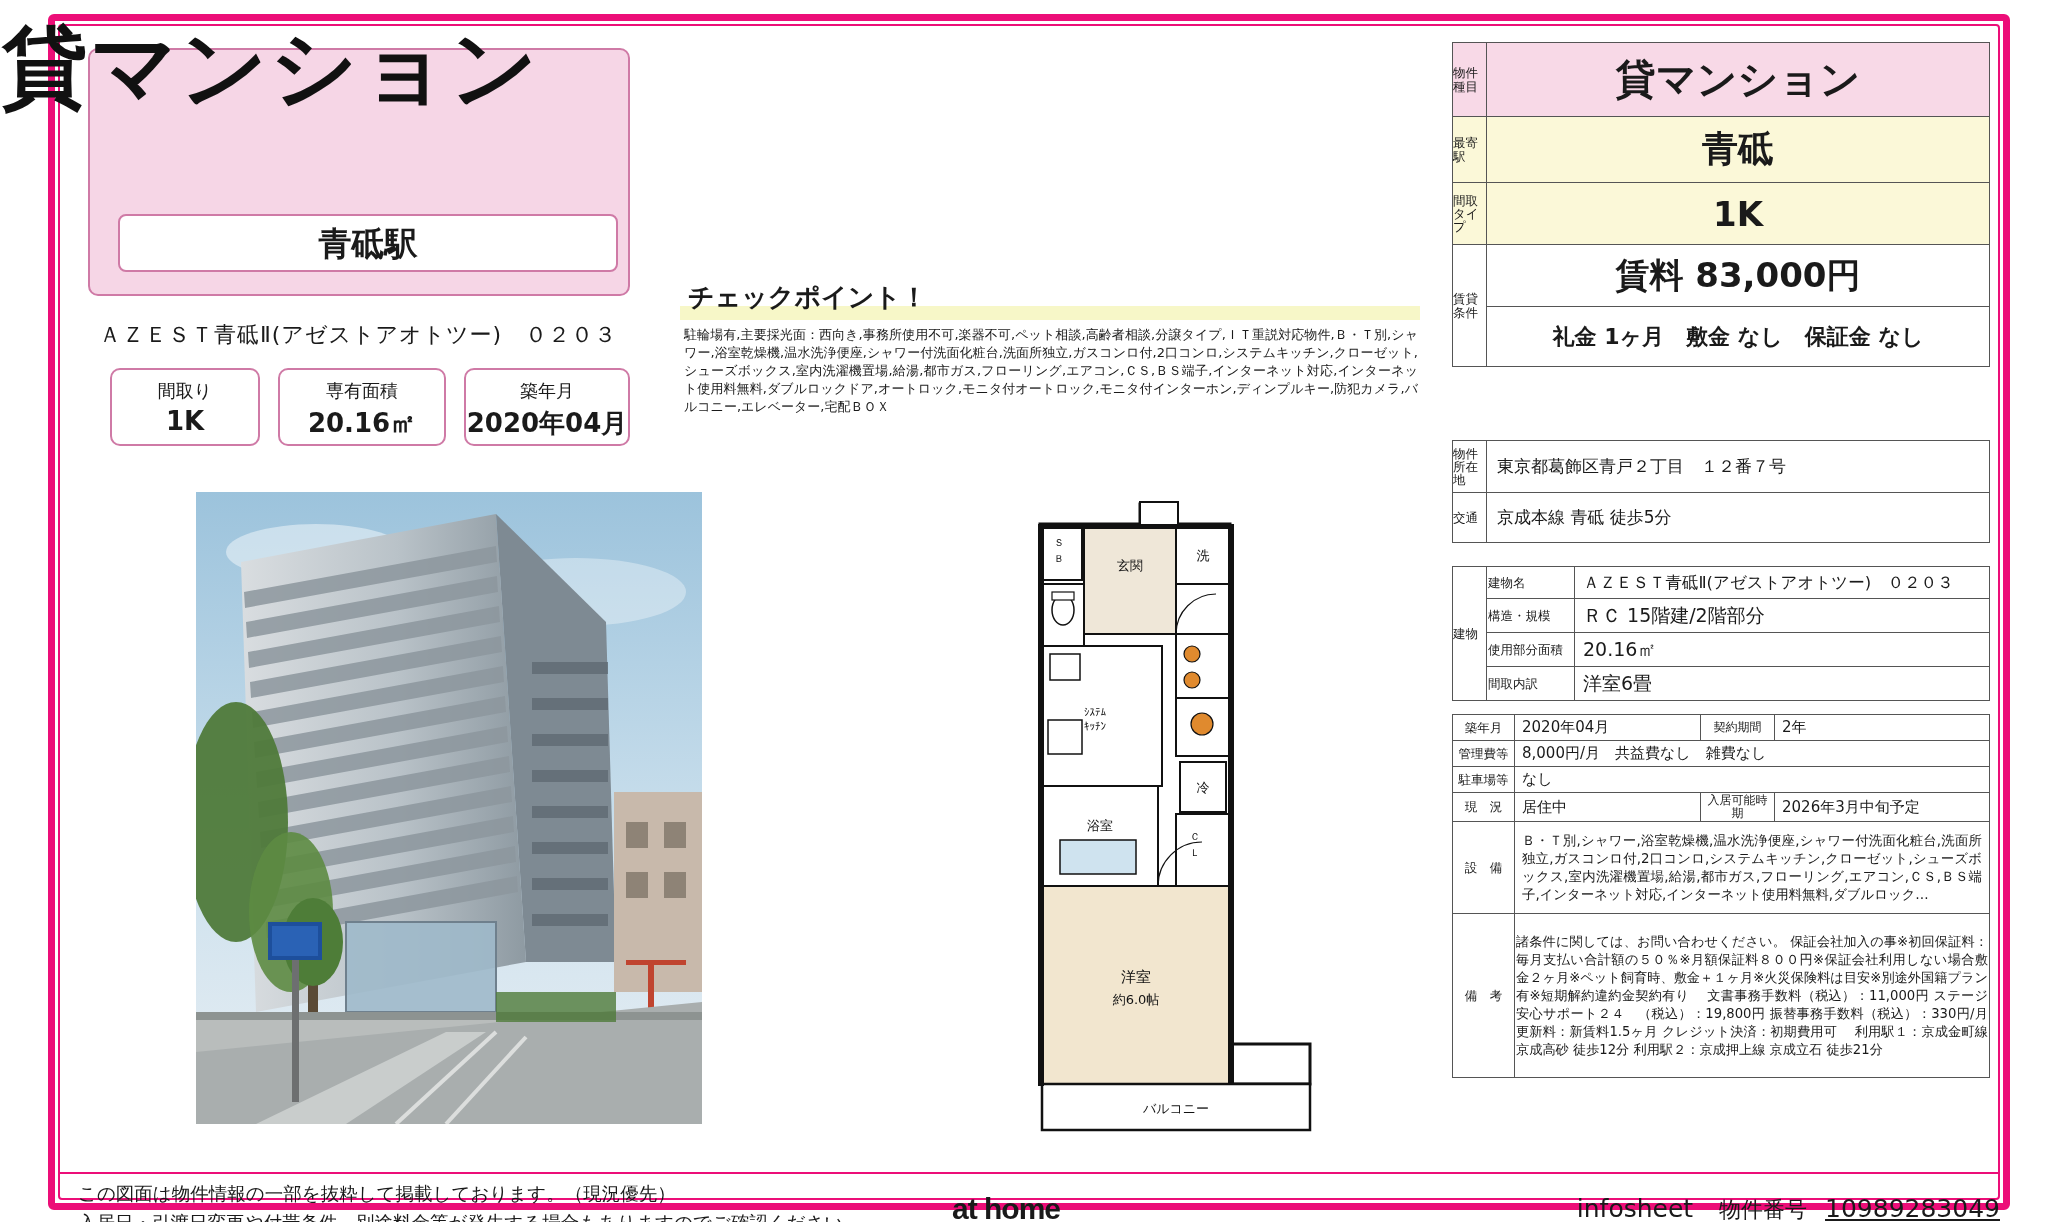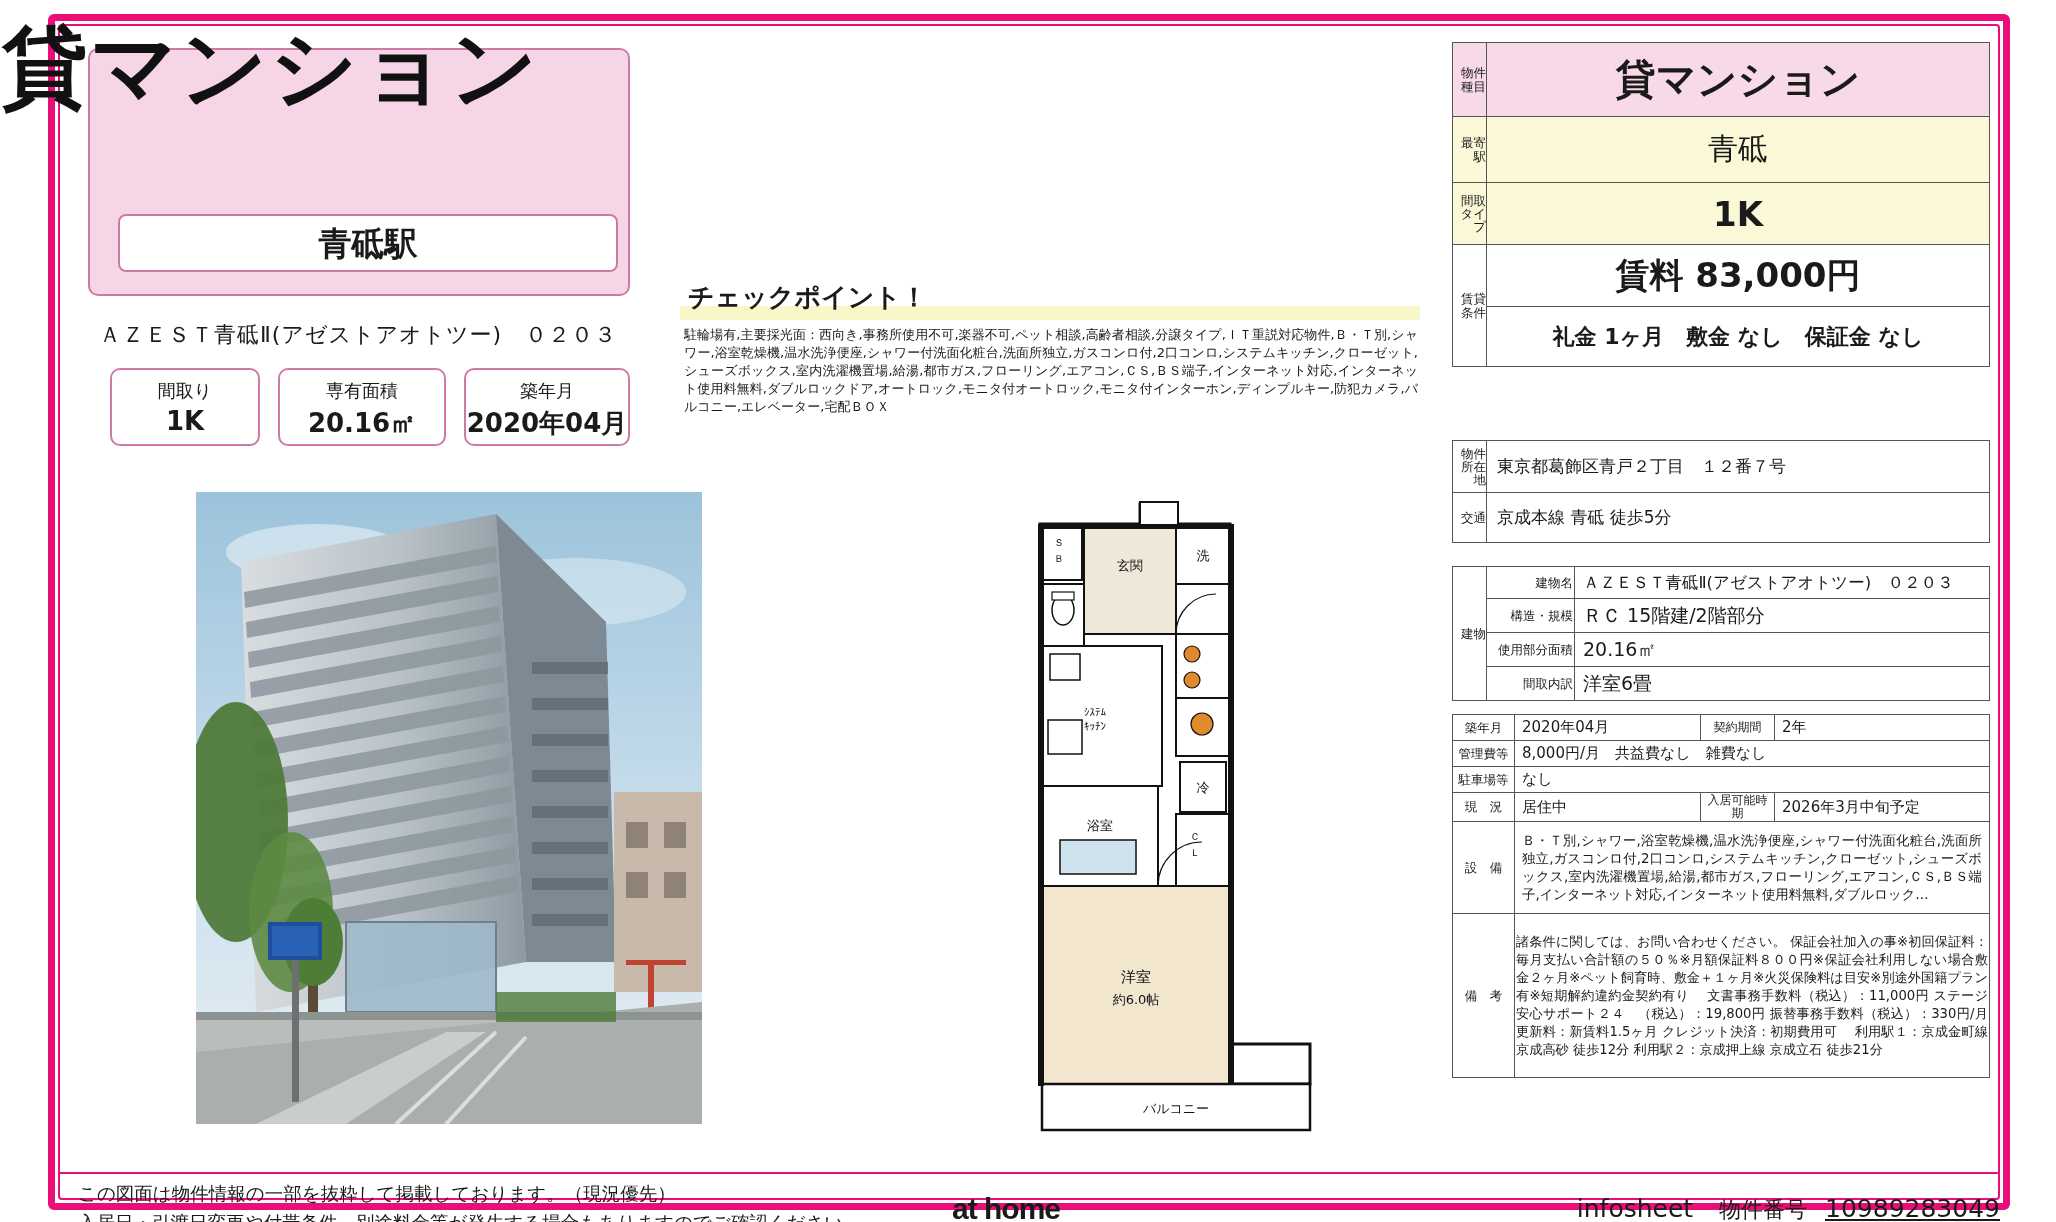--- a/index.html
+++ b/index.html
@@ -99,43 +99,43 @@
     position: absolute; left: 980px; top: 484px; width: 420px; height: 670px;
   }
 
   
   .rt {
     position: absolute; border-collapse: collapse;
     font-family: "DejaVu Sans", sans-serif;
   }
   .rt td { border: 1.5px solid #555; vertical-align: middle; }
   .vlabel {
-    width: 34px; text-align: right; font-size: 12.5px; line-height: 1.05;
+    width: 34px; text-align: left; font-size: 12.5px; line-height: 1.05;
     background: #fff; padding: 2px 0;
   }
   .vlabel span { display:block; }
 
   
   #tbl-top { left: 1452px; top: 42px; width: 538px; }
   #tbl-top td.big { text-align: center; }
   .cell-pink { background: #f8d9e7; }
   .cell-cream { background: #fbf8d8; }
   .v-type   { font-size: 40px; font-weight: bold; }
-  .v-station{ font-size: 30px; font-weight: normal; }
+  .v-station{ font-size: 36px; font-weight: bold; }
   .v-plan   { font-size: 34px; font-weight: bold; }
   .v-rent   { font-size: 34px; font-weight: bold; }
   .v-cond   { font-size: 22px; font-weight: bold; }
 
   
   #tbl-addr { left: 1452px; top: 440px; width: 538px; }
   #tbl-addr td.val { font-size: 17px; padding: 1px 10px; }
 
   
   #tbl-bldg { left: 1452px; top: 566px; width: 538px; }
-  #tbl-bldg td.sublabel { width: 88px; text-align: right; font-size: 12.5px; line-height:1.1; background:#fff;}
+  #tbl-bldg td.sublabel { width: 88px; text-align: left; font-size: 12.5px; line-height:1.1; background:#fff;}
   #tbl-bldg td.val { font-size: 16.5px; padding: 3px 8px; }
 
   
   #tbl-det { left: 1452px; top: 714px; width: 538px; }
   #tbl-det td.lbl2 { width: 62px; text-align: center; font-size: 12.5px; line-height: 1.1; }
   #tbl-det td.val { font-size: 15px; padding: 3px 7px; }
   #tbl-det td.lbl3 { width: 74px; text-align: center; font-size: 12px; line-height: 1.1; }
   #tbl-det td.small { font-size: 13.4px; line-height: 1.34; padding: 4px 7px; text-align: justify; }
   #tbl-det td.remarks { font-size: 13.2px; line-height: 1.36; padding: 4px 1px; text-align: justify; }
 

